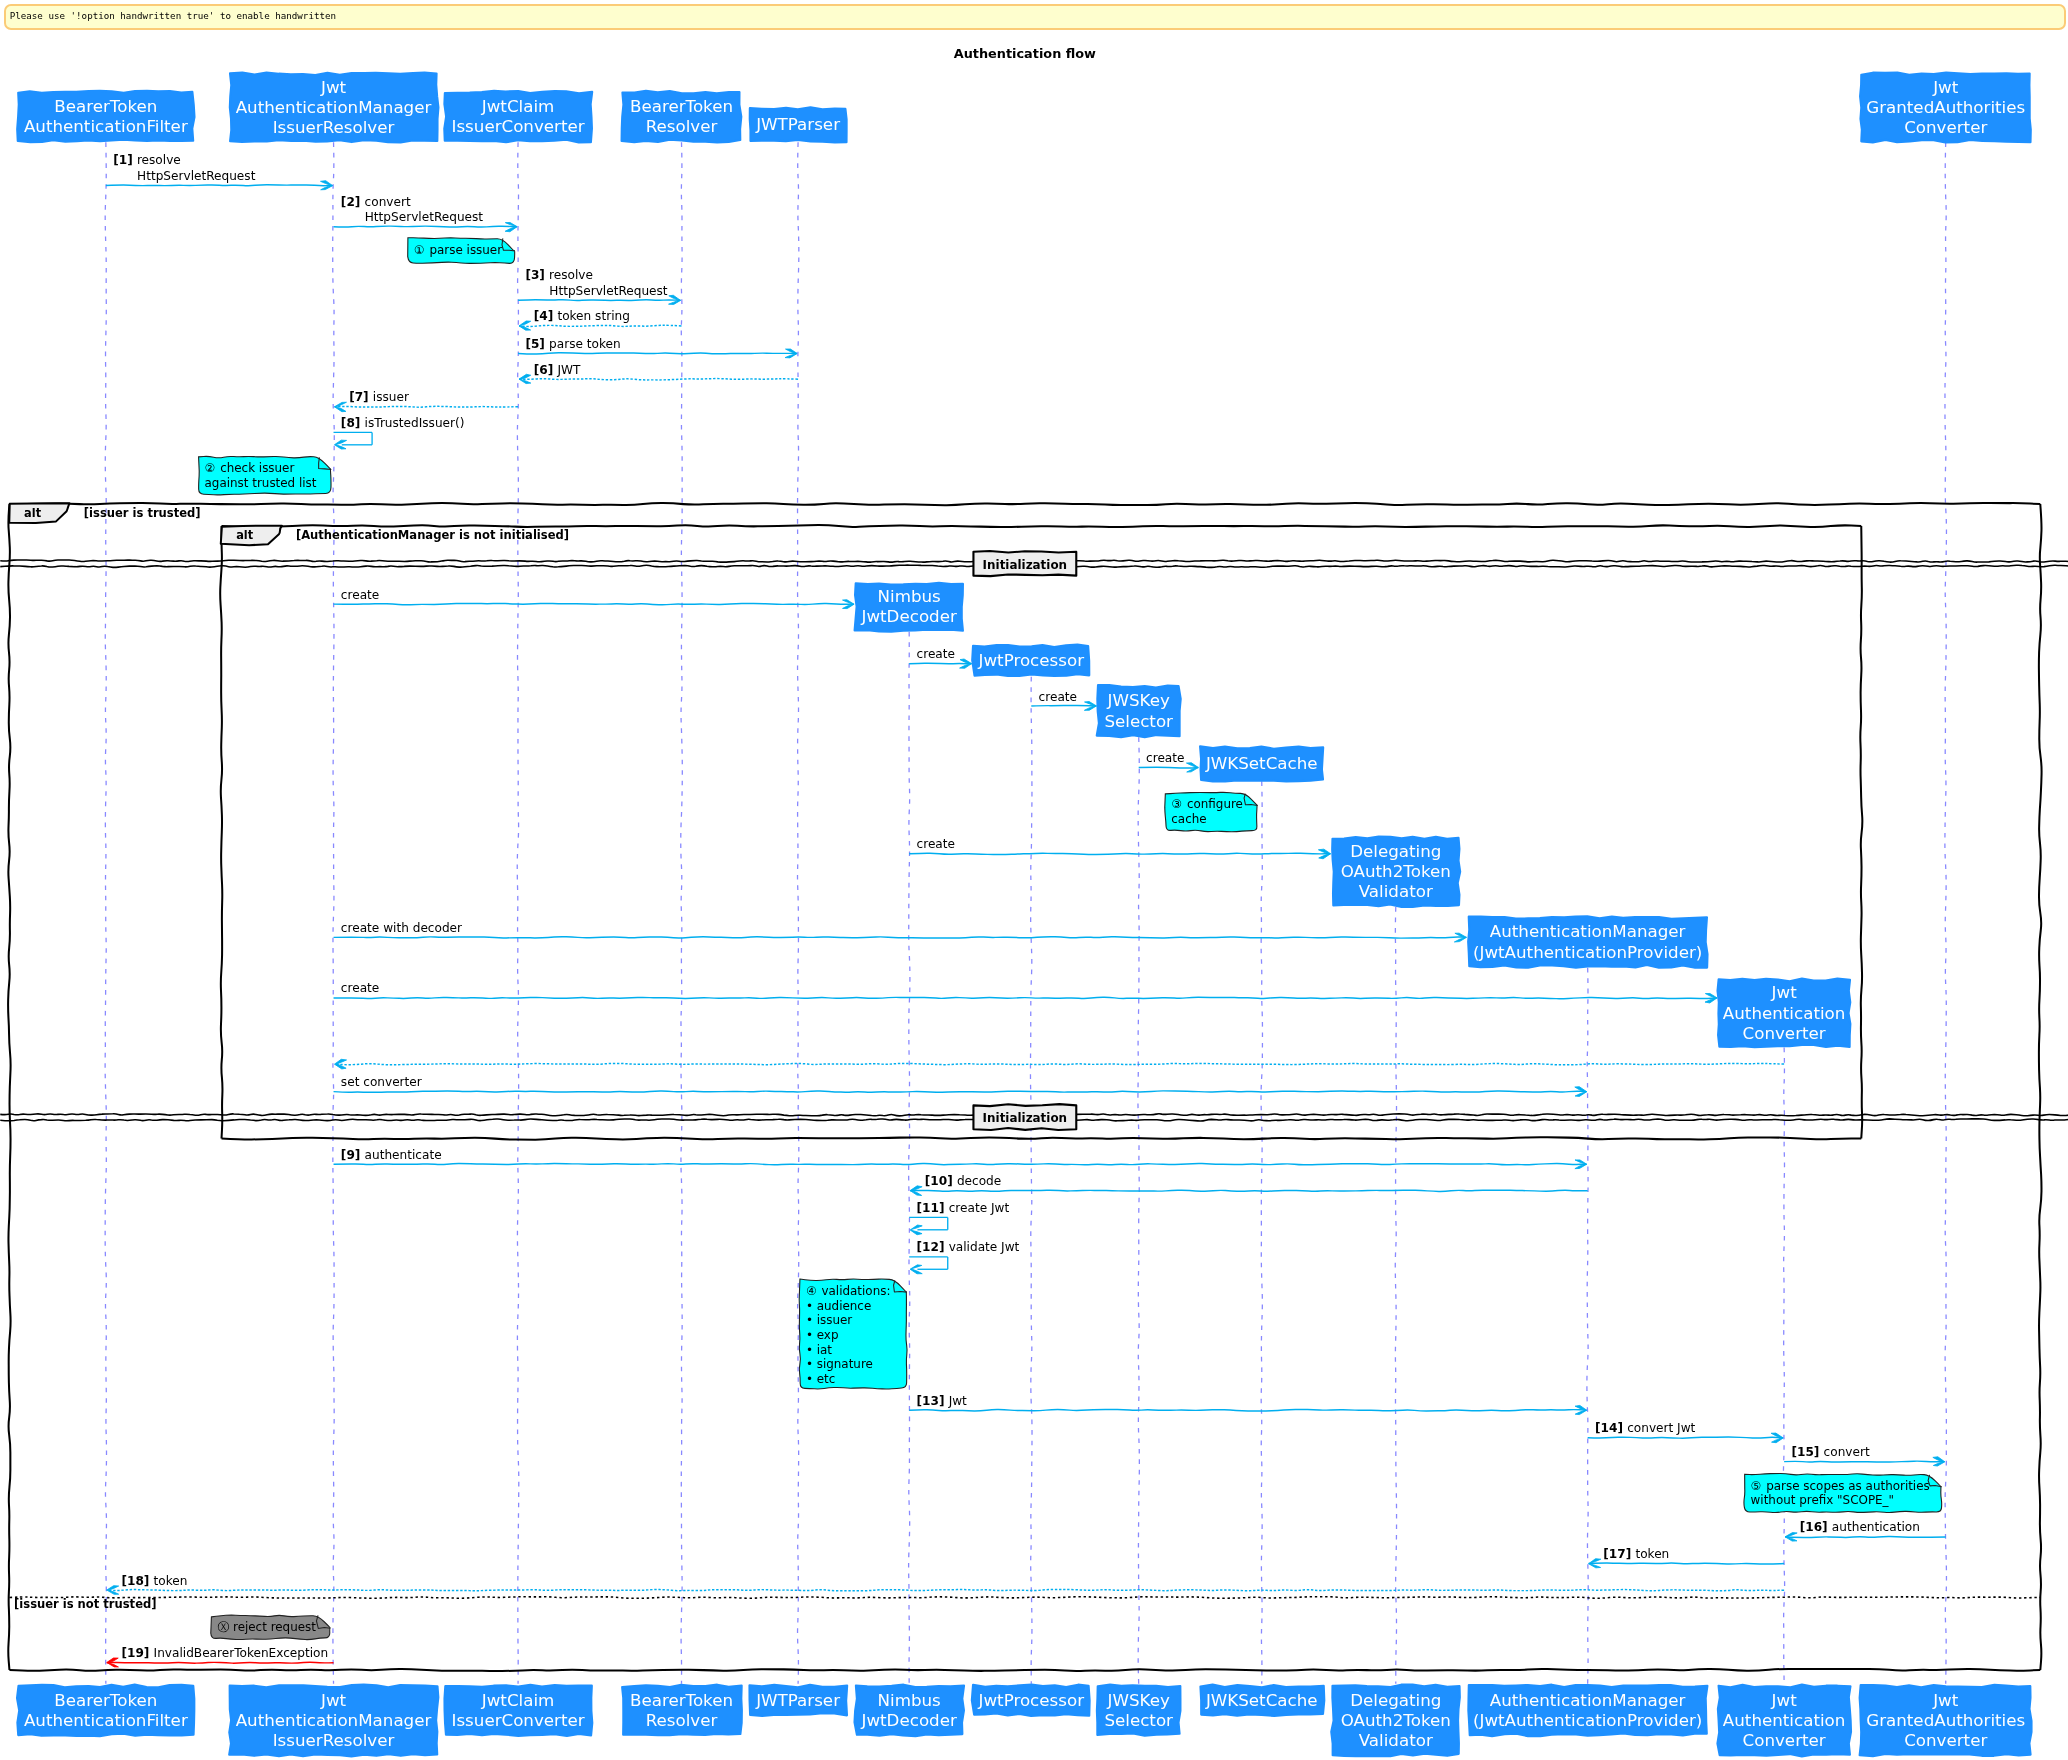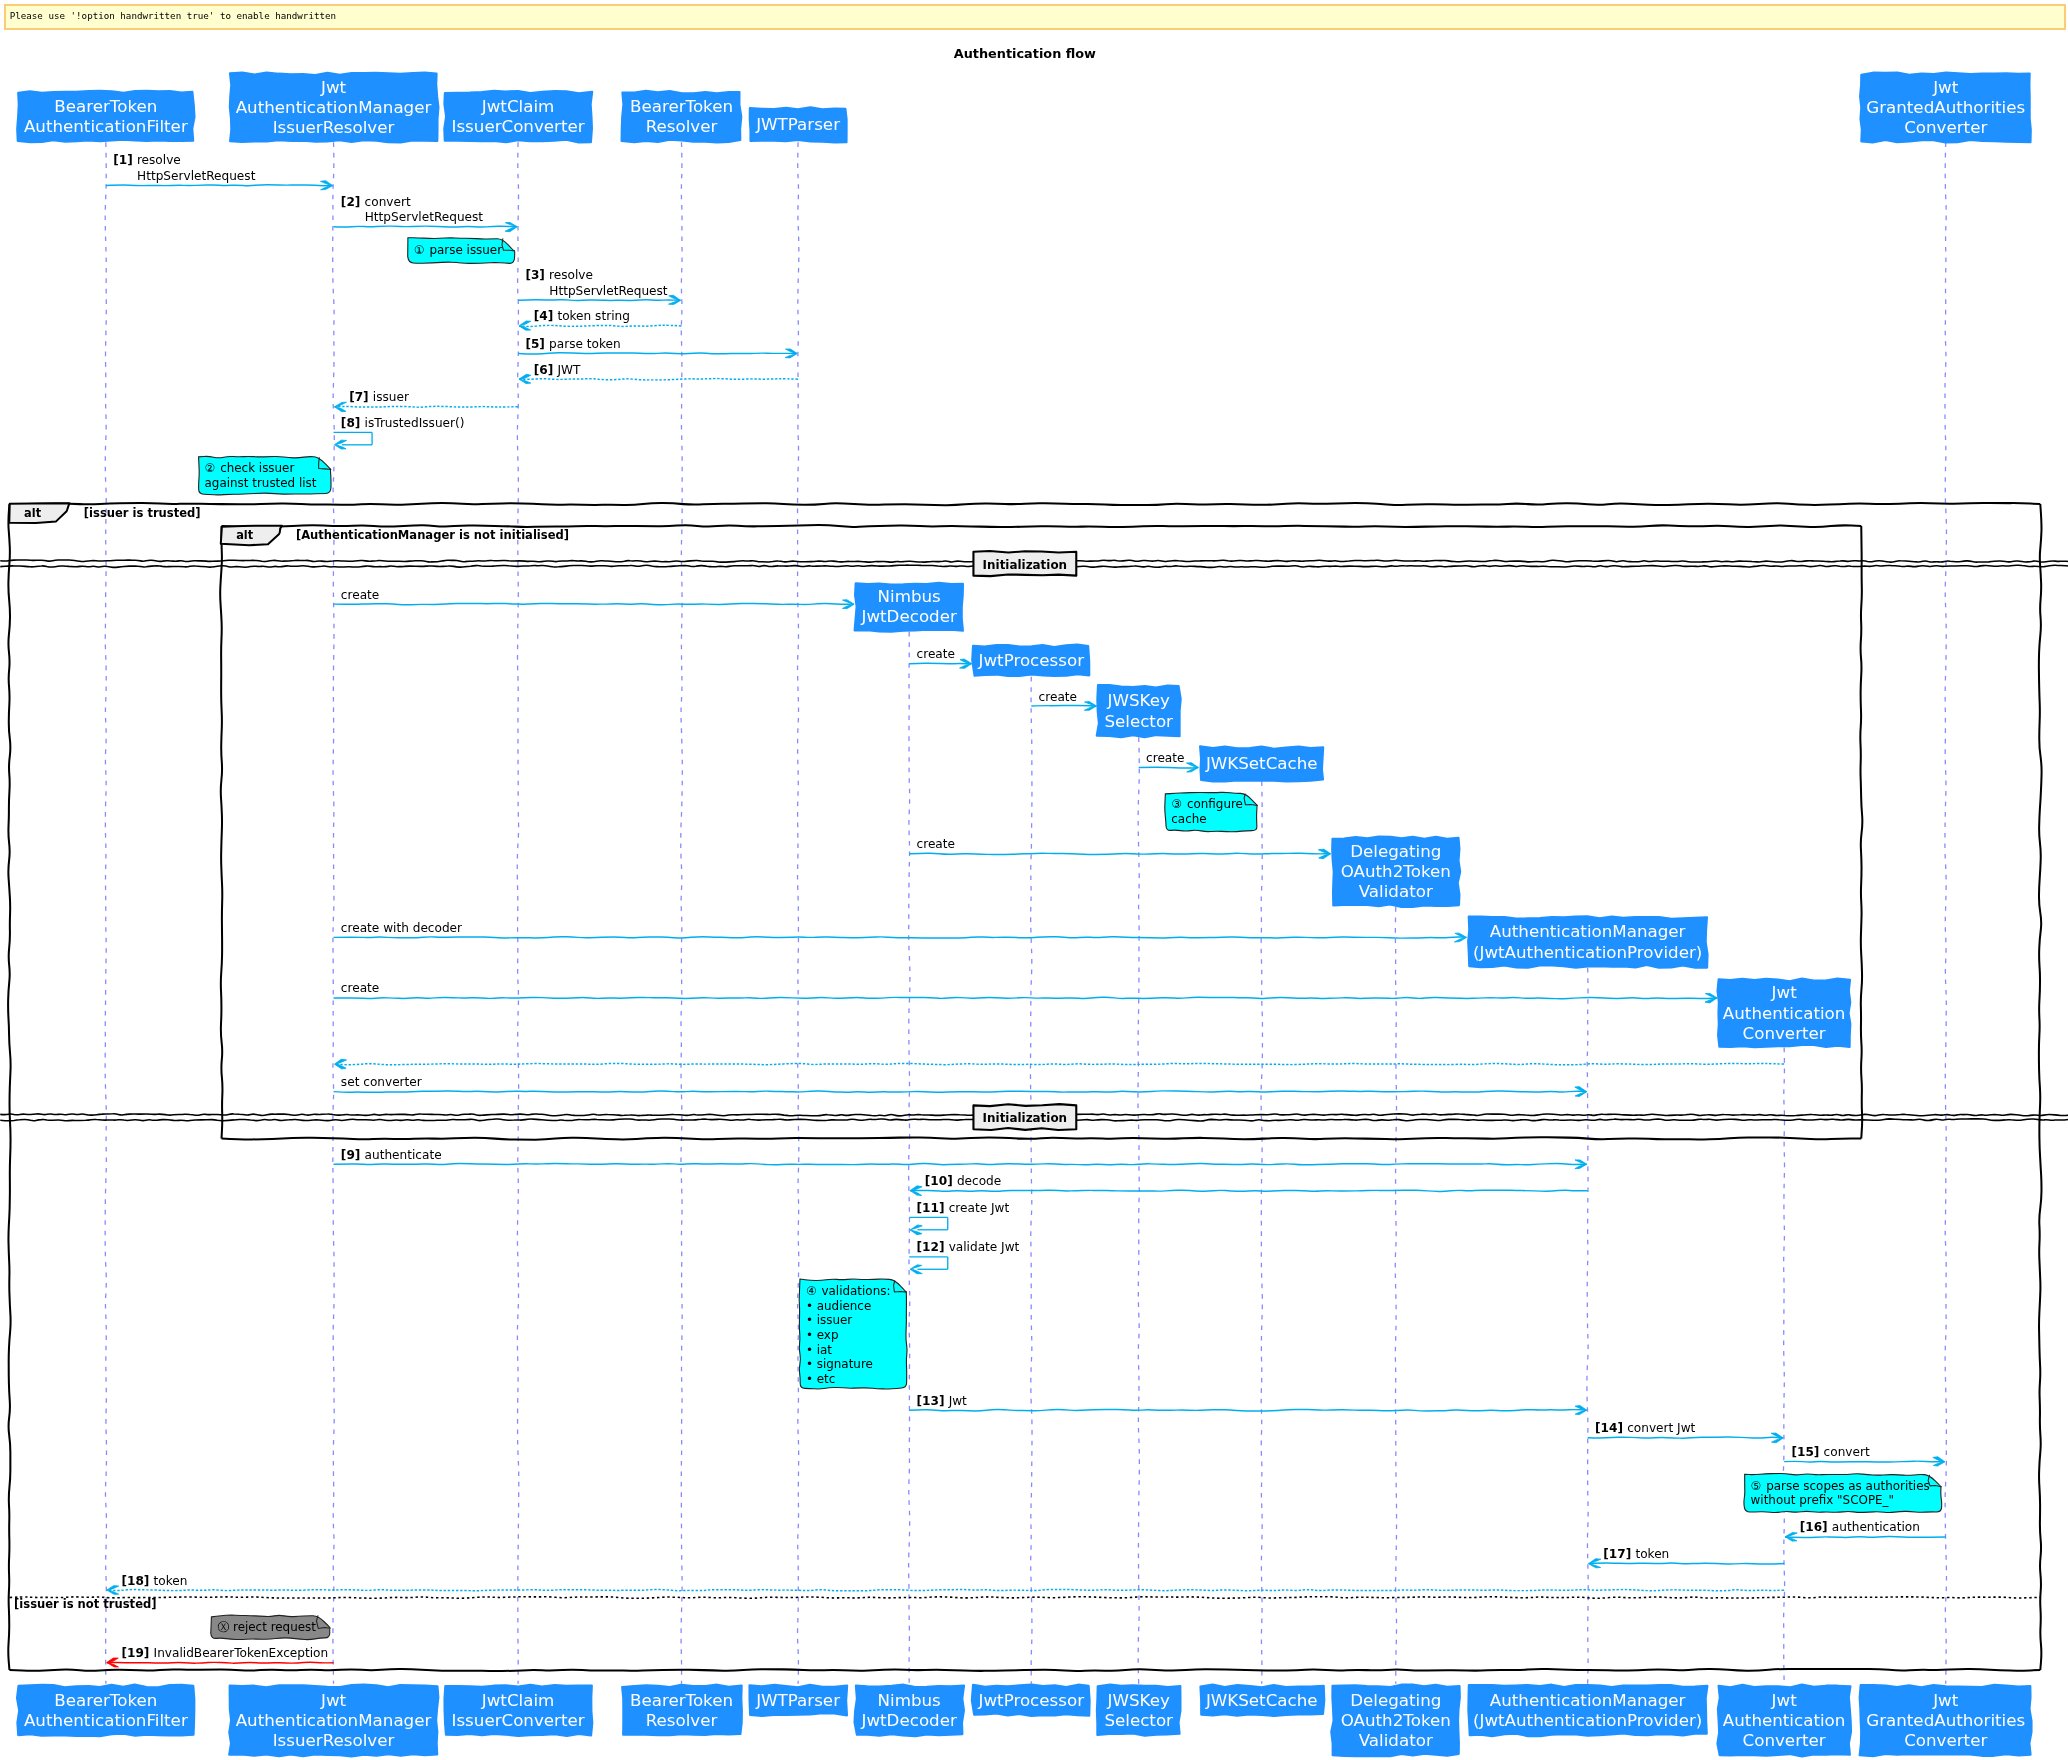--- a/index.html
+++ b/index.html
@@ -1,20 +1,20 @@
 <!DOCTYPE html>
 <html style="font-size:14.7px"><head>
 <meta charset="utf-8">
 <title>Authentication flow</title>
 <style>
   html,body{margin:0;padding:0;background:#fff;}
   body{width:2069px;height:1760px;overflow:hidden;font-family:"DejaVu Sans",sans-serif;}
   #stage{position:relative;width:2069px;height:1760px;background:#fff;}
   #diagram{position:absolute;left:0;top:0;}
-  .warnbar{position:absolute;left:3.7px;top:3.7px;width:2062px;height:26px;background:#FEFECE;border:2.7px solid #FBCB77;border-radius:0;box-sizing:border-box;
+  .warnbar{position:absolute;left:3.7px;top:3.7px;width:2062px;height:26px;background:#FEFECE;border:2.7px solid #FBCB77;border-radius:7px;box-sizing:border-box;
     font-family:"DejaVu Sans Mono",monospace;font-size:9.2px;color:#000;line-height:20px;padding-left:4px;padding-top:0px;white-space:nowrap;}
   #diagram text{font-family:"DejaVu Sans",sans-serif;}
   .pt{fill:#fff;font-size:18.2px;}
   .ttl{fill:#000;font-size:14px;font-weight:bold;}
   .msg{fill:#000;font-size:13.2px;}
   .msgn{fill:#000;font-size:13.2px;font-weight:bold;}
   .note{fill:#000;font-size:13px;}
   .frm{fill:#000;font-size:12.6px;font-weight:bold;}
   .frml{fill:#000;font-size:12.4px;font-weight:bold;}
   .div{fill:#000;font-size:13px;font-weight:bold;}

